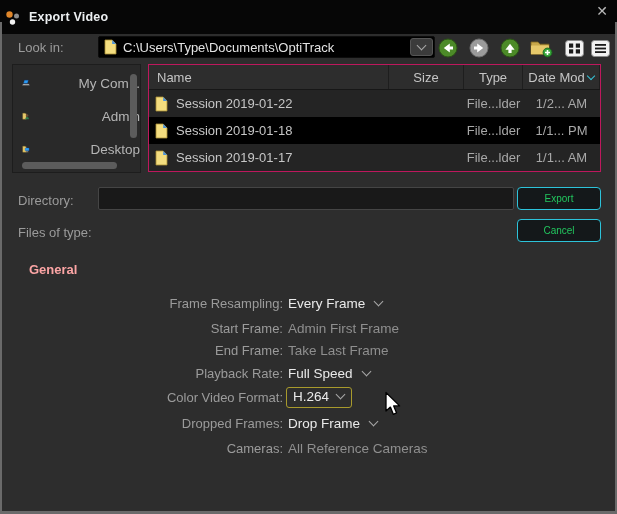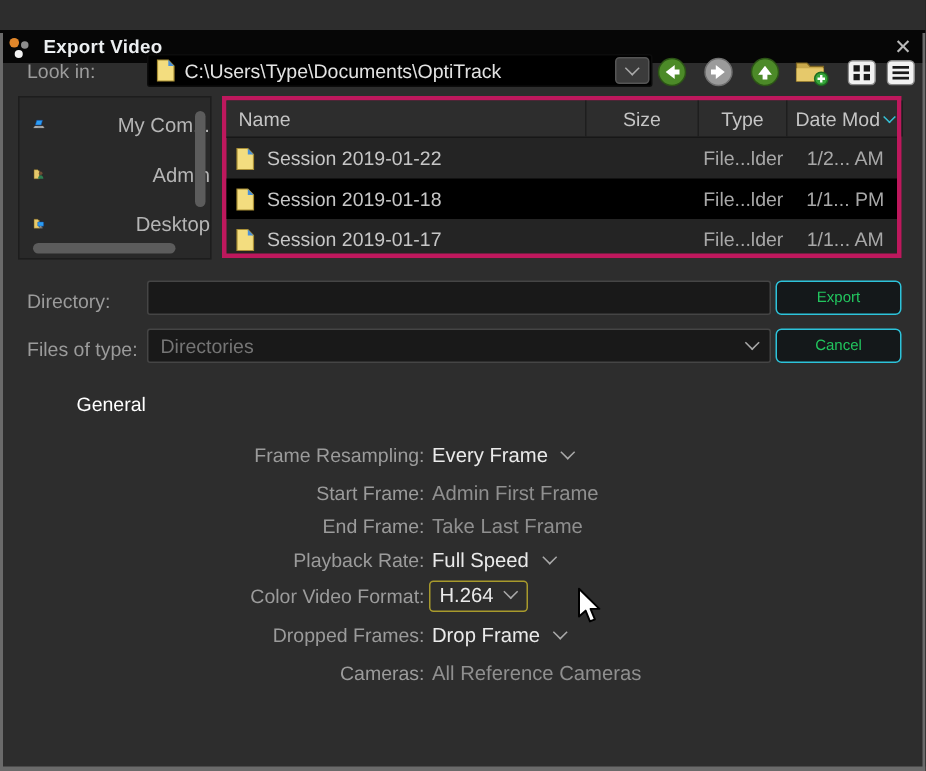--- a/index.html
+++ b/index.html
@@ -7,21 +7,21 @@
   .window {
     position:relative; width:617px; height:514px; background:#2d2d2d;
     overflow:hidden;
   }
   .edge { position:absolute; background:#6a6a6a; }
   .edge-left  { left:0; top:22px; width:2px;  height:492px; }
   .edge-right { right:0; top:22px; width:2px; height:492px; }
   .edge-bottom{ left:0; bottom:0; width:617px; height:3px; }
 
   
-  .titlebar { position:absolute; left:0; top:0; width:617px; height:22px; background:#060606; display:flex; align-items:center;margin-top:20px; }
+  .titlebar { position:absolute; left:0; top:0; width:617px; height:34px; background:#060606; display:flex; align-items:center; }
   .titlebar .logo { margin-left:4px; width:18px; height:17px; }
   .titlebar .title { margin-left:7px; color:#eceff1; font-size:12.5px; font-weight:600; letter-spacing:.2px; }
   .close-btn { position:absolute; right:7px; top:3px; width:16px; height:16px; color:#b9b9b9; font-size:14px; line-height:16px; text-align:center; cursor:default; }
 
   
   .field-label { position:absolute; color:#9b9b9b; font-size:13px; }
   .lbl-lookin { left:18px; top:40px; }
   .path-combo {
     position:absolute; left:98px; top:36px; width:337px; height:22px;
     background:#000; border:1px solid #0c0c0c; border-radius:2px;
@@ -43,21 +43,21 @@
     background:#292929; border:1px solid #1d1d1d; overflow:hidden;
   }
   .side-item { display:flex; align-items:center; height:30px; padding-left:9px; margin-top:3px; }
   .side-item .slabel { margin-left:10px; color:#b5b5b5; font-size:13.5px; white-space:nowrap; }
   .vscroll { position:absolute; right:3px; top:9px; width:7px; height:64px; background:#5c5c5c; border-radius:4px; }
   .hscroll { position:absolute; left:9px; bottom:3px; height:7px; width:95px; background:#5c5c5c; border-radius:4px; }
 
   
   .filelist {
     position:absolute; left:148px; top:64px; width:453px; height:108px;
-    background:#242424; border:3px solid #be185d;
+    background:#242424; border:1px solid #be185d;
   }
   .fl-header { display:grid; grid-template-columns:240px 75px 59px 77px; height:25px; background:#2d2d2d; border-bottom:1px solid #171717; }
   .fl-header .hc { display:flex; align-items:center; justify-content:center; color:#c5c5c5; font-size:13px; border-right:1px solid #1e1e1e; position:relative; }
   .fl-header .hc.name { justify-content:flex-start; padding-left:8px; }
   .sort-arrow { width:6px; height:6px; border-right:1.6px solid #36c3d8; border-bottom:1.6px solid #36c3d8; transform:rotate(45deg); margin-left:3px; margin-top:-3px; }
   .fl-row { display:grid; grid-template-columns:240px 75px 59px 77px; height:27px; align-items:center; }
   .fl-row.alt { background:#000000; }
   .fl-row .cell { font-size:13px; color:#a8a8a8; text-align:center; }
   .fl-row .cell.name { display:flex; align-items:center; text-align:left; padding-left:6px; color:#c6c6c6; }
   .fl-row .cell.name span { margin-left:8px; }
@@ -77,21 +77,21 @@
   }
   .type-combo .tval { flex:1; color:#757575; font-size:13px; }
   .btn {
     position:absolute; left:517px; width:84px; height:23px;
     background:#14181a; border:1px solid #2dc3da; border-radius:4px;
     color:#22c55e; font-size:10px; display:flex; align-items:center; justify-content:center;
   }
   .btn-export { top:187px; } .btn-cancel { top:219px; }
 
   
-  .section-title { position:absolute; left:29px; top:262px; color:#ffffff; font-size:13px; font-weight:400;margin-left:22px; }
+  .section-title { position:absolute; left:29px; top:262px; color:#fca5a5; font-size:13px; font-weight:700; }
   .srow { position:absolute; left:0; width:617px; height:22px; display:flex; align-items:center; }
   .slabel { width:283px; text-align:right; color:#9b9b9b; font-size:13px; }
   .svalue { margin-left:5px; font-size:13.5px; }
   .svalue.bright { color:#eaeaea; }
   .svalue.dim { color:#8f8f8f; }
   .srow .chev { margin-left:10px; }
   .hbox { display:flex; align-items:center; margin-left:3px; border:1px solid #a89a2c; border-radius:3px; padding:1px 7px 3px 6px; }
   .hbox .svalue { margin-left:0; }
   .hbox .chev { margin-left:8px; }
   .r0 { top:292px; } .r1 { top:317px; } .r2 { top:339px; }
@@ -261,24 +261,20 @@
       <div class="cell">File...lder</div>
       <div class="cell">1/1... AM</div>
     </div>
   </div>
 
   <span class="field-label lbl-dir">Directory:</span>
   <input class="dir-input" type="text" value="" style="">
   <div class="btn btn-export">Export</div>
 
   <span class="field-label lbl-type">Files of type:</span>
-  <div class="type-combo">
-    <span class="tval">Directories</span>
-    <span class="chev"></span>
-  </div>
   <div class="btn btn-cancel">Cancel</div>
 
   <span class="section-title">General</span>
 
   <div class="srow r0">
     <span class="slabel">Frame Resampling:</span>
     <span class="svalue bright">Every Frame</span>
     <span class="chev"></span>
   </div>
   <div class="srow r1">

